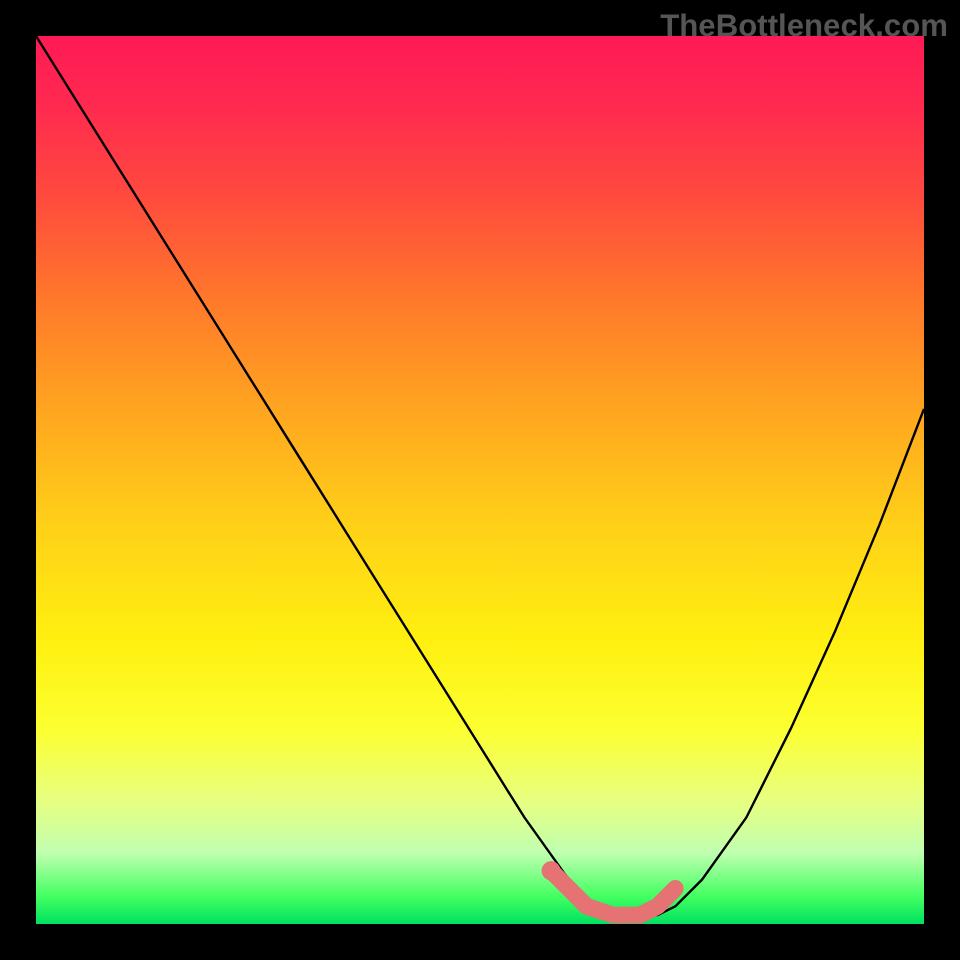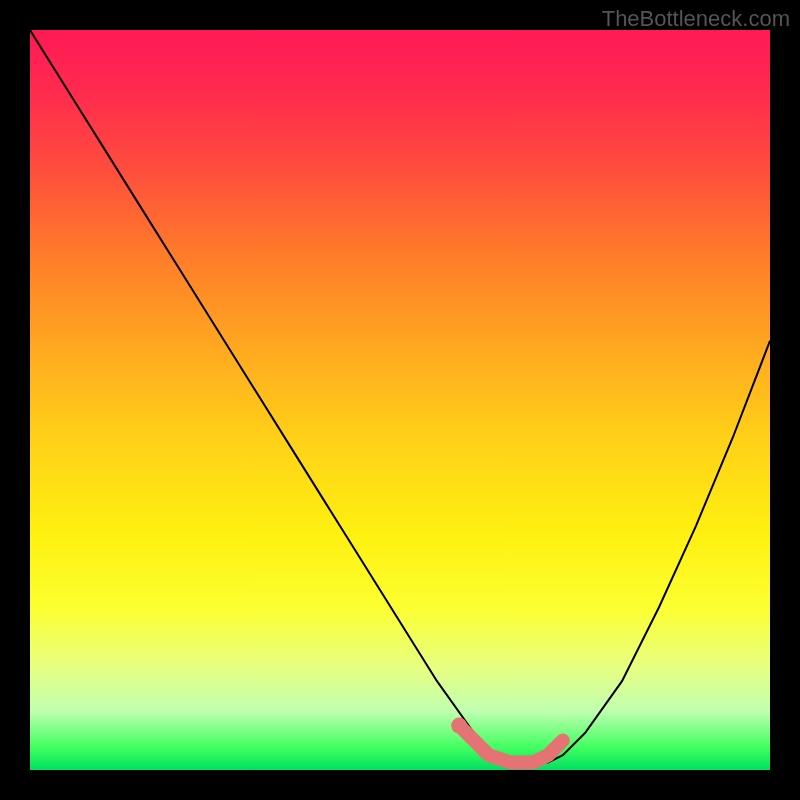--- a/index.html
+++ b/index.html
@@ -9,22 +9,22 @@
     background: #000;
     position: relative;
     overflow: hidden;
     font-family: Arial, sans-serif;
   }
   .watermark {
     position: absolute;
     top: 6px;
     right: 10px;
     color: #555;
-    font-size: 22px;
-    font-weight: normal;
+    font-size: 26px;
+    font-weight: bold;
     z-index: 10;
   }
   .plot-area {
     position: absolute;
     left: 30px;
     top: 30px;
     width: 740px;
     height: 740px;
     background: linear-gradient(to bottom,
       #ff1a55 0%,

